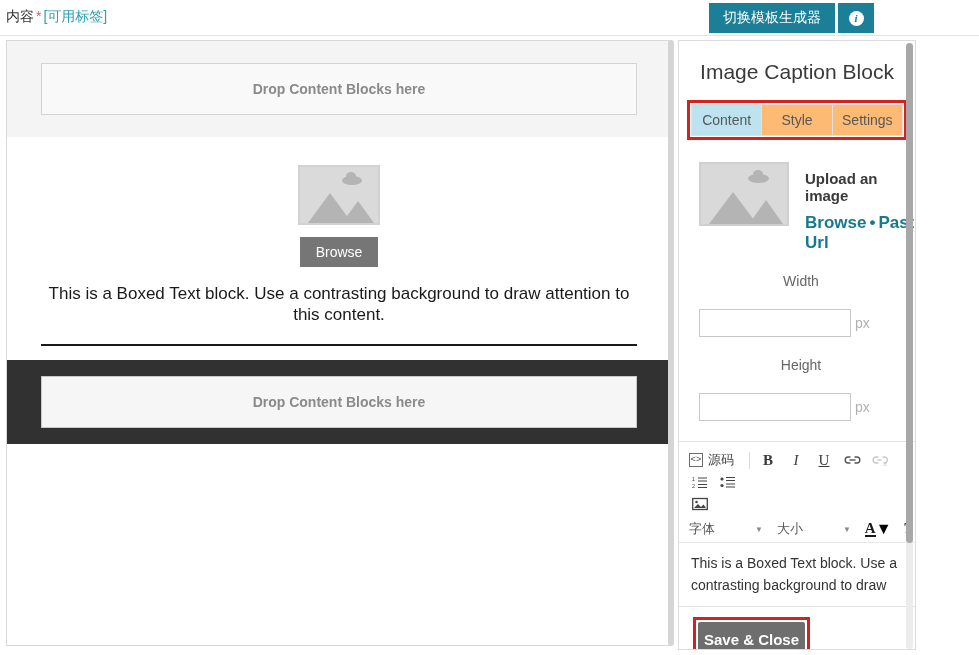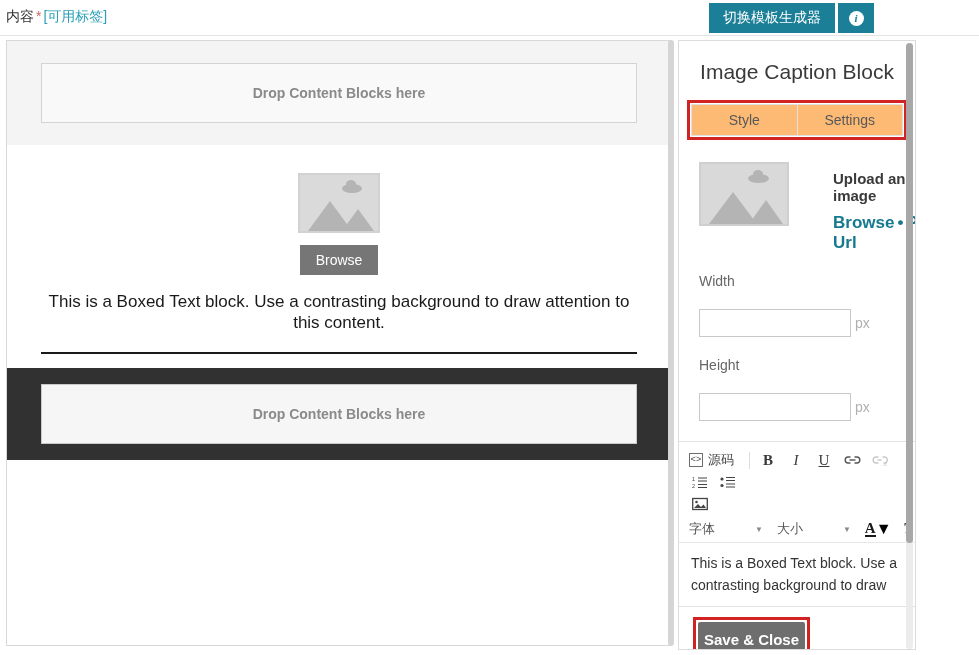--- a/index.html
+++ b/index.html
@@ -85,21 +85,21 @@
   }
 
   
   .band-grey {
     background: #f4f4f4;
     padding: 22px 34px;
   }
   .dropzone {
     border: 1px solid #d4d4d4;
     background: #f9f9f9;
-    height: 60px;
+    height: 52px;
     display: flex; align-items: center; justify-content: center;
   }
   .dropzone-text {
     color: #8a8a8a;
     font-size: 14px;
     font-weight: bold;
   }
 
   .band-white { background: #ffffff; padding: 0; }
 
@@ -223,21 +223,21 @@
     color: #585858;
     background: #fdba74;
     border-right: 1px solid #e0e0e0;
     cursor: pointer;
   }
   .tab:last-child { border-right: none; }
   .tab.active { background: #bce3ef; }
 
   .panel-body { padding: 22px 20px 0 20px; }
 
-  .upload-row { display: flex; align-items: flex-start; gap: 28px; }
+  .upload-row { display: flex; align-items: flex-start; }
   .upload-thumb {
     width: 90px; height: 64px;
     border: 2px solid #cfcfcf;
     background: #d9d9d9;
     position: relative;
     overflow: hidden;
     flex: none;
   }
   .upload-thumb .mtn1 {
     position: absolute; left: 8px; bottom: 0;
@@ -272,21 +272,22 @@
     margin-bottom: 9px;
   }
   .upload-links { font-size: 17px; font-weight: bold; }
   .upload-links a {
     color: #15798f; text-decoration: none; cursor: pointer;
   }
   .upload-links .sep { color: #15798f; padding: 0 3px; }
 
   .field-label {
     font-size: 14px; color: #666666;
-    margin: 20px 0 6px 0;
+    margin: 20px 0 6px 8px;
+    text-align: center;
   }
   .field-row { display: flex; align-items: center; margin-top: 20px; }
   .field-input {
     width: 152px; height: 28px;
     border: 1px solid #c9c9c9;
     background: #ffffff;
     font-size: 13px;
     font-family: "Liberation Sans", sans-serif;
     padding: 0 6px;
   }
@@ -441,20 +442,23 @@
   <div class="panel">
 
     <div class="panel-scrollbar">
       <div class="thumb"></div>
     </div>
 
     <div class="panel-title">Image Caption Block</div>
 
     <div class="tabs-highlight">
       <div class="tabs">
+        <div class="tab active">
+          <span>Content</span>
+        </div>
         <div class="tab">
           <span>Style</span>
         </div>
         <div class="tab">
           <span>Settings</span>
         </div>
       </div>
     </div>
 
     <div class="panel-body">

